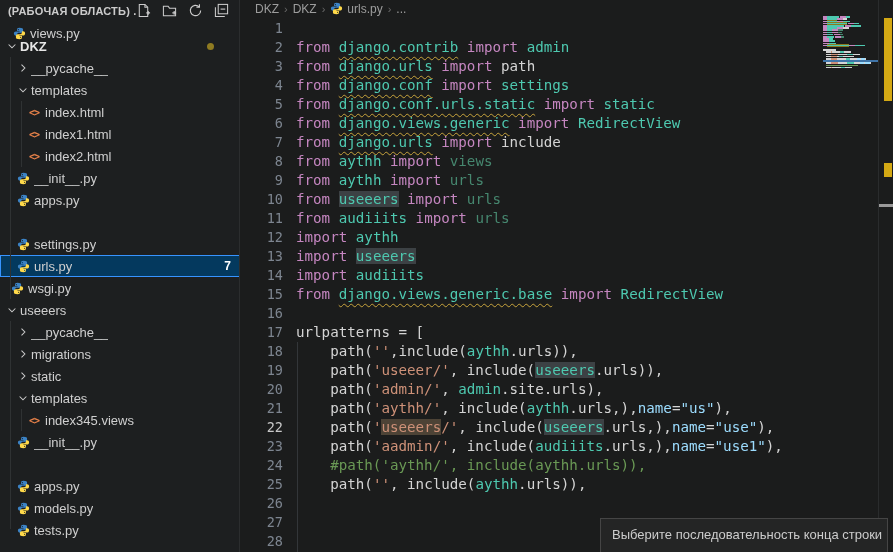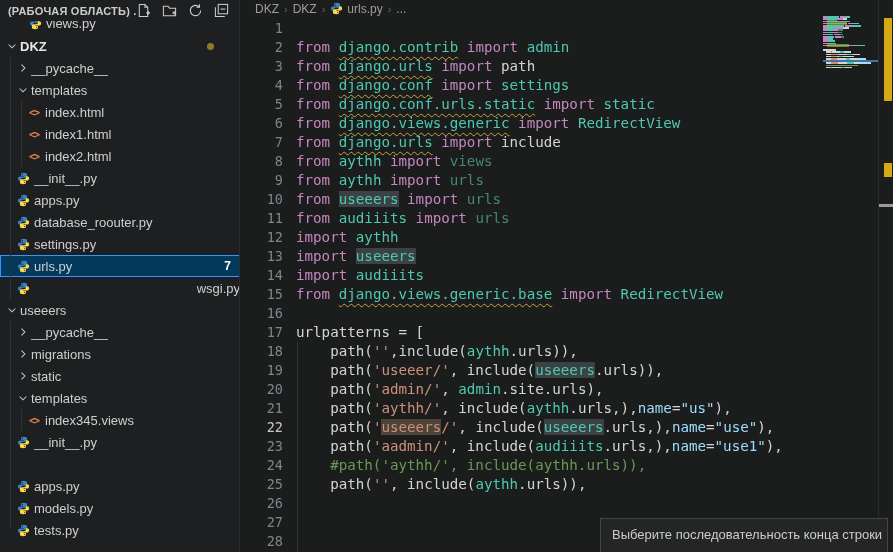--- a/index.html
+++ b/index.html
@@ -87,21 +87,21 @@
     background:#242525; border:1px solid #454545; color:#cccccc; font-size:13px;
     padding:8px 11px; z-index:9; white-space:nowrap; }
 </style>
 </head>
 <body>
 
 <div id="stage">
 
   <div class="sidebar">
     <div class="rows" id="explorer-rows">
-        <div class="row" style="top: 12px; padding-left: 27px;">
+        <div class="row" style="top: 22px; padding-left: 11px;">
           <span class="ficon">
             <svg width="13" height="13" viewBox="0 0 16 16">
               <path fill="#3b82c4" d="M7.9 1C5.6 1 5 2 5 3.1V5h3.1v.6H3.6C2.1 5.6 1.1 6.6 1.1 8.1s1 2.6 2.5 2.6H5V9.2C5 7.9 6 7.2 7.2 7.2h3.2c1.1 0 2-.9 2-2V3.1C12.4 2 11.3 1 7.9 1zM6.5 2.6a.66.66 0 1 1 0 1.3.66.66 0 0 1 0-1.3z"></path>
               <path fill="#ffd94a" d="M8.1 15c2.3 0 2.9-1 2.9-2.1V11H7.9v-.6h4.5c1.5 0 2.5-1 2.5-2.5s-1-2.6-2.5-2.6H11v1.5c0 1.3-1 2-2.2 2H5.6c-1.1 0-2 .9-2 2v2.1C3.6 14 4.7 15 8.1 15zm1.4-1.6a.66.66 0 1 1 0-1.3.66.66 0 0 1 0 1.3z"></path>
             </svg>
           </span>
           <span class="lbl">views.py</span>
         </div>
         <div class="row bold" style="top: 35px; padding-left: 4px;">
           <span class="twist">
@@ -157,49 +157,40 @@
         </div>
         <div class="row" style="top: 189px; padding-left: 15px;">
           <span class="ficon">
             <svg width="13" height="13" viewBox="0 0 16 16">
               <path fill="#3b82c4" d="M7.9 1C5.6 1 5 2 5 3.1V5h3.1v.6H3.6C2.1 5.6 1.1 6.6 1.1 8.1s1 2.6 2.5 2.6H5V9.2C5 7.9 6 7.2 7.2 7.2h3.2c1.1 0 2-.9 2-2V3.1C12.4 2 11.3 1 7.9 1zM6.5 2.6a.66.66 0 1 1 0 1.3.66.66 0 0 1 0-1.3z"></path>
               <path fill="#ffd94a" d="M8.1 15c2.3 0 2.9-1 2.9-2.1V11H7.9v-.6h4.5c1.5 0 2.5-1 2.5-2.5s-1-2.6-2.5-2.6H11v1.5c0 1.3-1 2-2.2 2H5.6c-1.1 0-2 .9-2 2v2.1C3.6 14 4.7 15 8.1 15zm1.4-1.6a.66.66 0 1 1 0-1.3.66.66 0 0 1 0 1.3z"></path>
             </svg>
           </span>
           <span class="lbl">apps.py</span>
         </div>
-        <div class="row" style="top: 211px; padding-left: 15px;">
-          <span class="ficon">
-            <svg width="13" height="13" viewBox="0 0 16 16">
-              <path fill="#3b82c4" d="M7.9 1C5.6 1 5 2 5 3.1V5h3.1v.6H3.6C2.1 5.6 1.1 6.6 1.1 8.1s1 2.6 2.5 2.6H5V9.2C5 7.9 6 7.2 7.2 7.2h3.2c1.1 0 2-.9 2-2V3.1C12.4 2 11.3 1 7.9 1zM6.5 2.6a.66.66 0 1 1 0 1.3.66.66 0 0 1 0-1.3z"></path>
-              <path fill="#ffd94a" d="M8.1 15c2.3 0 2.9-1 2.9-2.1V11H7.9v-.6h4.5c1.5 0 2.5-1 2.5-2.5s-1-2.6-2.5-2.6H11v1.5c0 1.3-1 2-2.2 2H5.6c-1.1 0-2 .9-2 2v2.1C3.6 14 4.7 15 8.1 15zm1.4-1.6a.66.66 0 1 1 0-1.3.66.66 0 0 1 0 1.3z"></path>
-            </svg>
-          </span>
-          <span class="lbl">database_roouter.py</span>
-        </div>
         <div class="row" style="top: 233px; padding-left: 15px;">
           <span class="ficon">
             <svg width="13" height="13" viewBox="0 0 16 16">
               <path fill="#3b82c4" d="M7.9 1C5.6 1 5 2 5 3.1V5h3.1v.6H3.6C2.1 5.6 1.1 6.6 1.1 8.1s1 2.6 2.5 2.6H5V9.2C5 7.9 6 7.2 7.2 7.2h3.2c1.1 0 2-.9 2-2V3.1C12.4 2 11.3 1 7.9 1zM6.5 2.6a.66.66 0 1 1 0 1.3.66.66 0 0 1 0-1.3z"></path>
               <path fill="#ffd94a" d="M8.1 15c2.3 0 2.9-1 2.9-2.1V11H7.9v-.6h4.5c1.5 0 2.5-1 2.5-2.5s-1-2.6-2.5-2.6H11v1.5c0 1.3-1 2-2.2 2H5.6c-1.1 0-2 .9-2 2v2.1C3.6 14 4.7 15 8.1 15zm1.4-1.6a.66.66 0 1 1 0-1.3.66.66 0 0 1 0 1.3z"></path>
             </svg>
           </span>
           <span class="lbl">settings.py</span>
         </div>
         <div class="row sel" style="top: 255px; padding-left: 15px;">
           <span class="ficon">
             <svg width="13" height="13" viewBox="0 0 16 16">
               <path fill="#3b82c4" d="M7.9 1C5.6 1 5 2 5 3.1V5h3.1v.6H3.6C2.1 5.6 1.1 6.6 1.1 8.1s1 2.6 2.5 2.6H5V9.2C5 7.9 6 7.2 7.2 7.2h3.2c1.1 0 2-.9 2-2V3.1C12.4 2 11.3 1 7.9 1zM6.5 2.6a.66.66 0 1 1 0 1.3.66.66 0 0 1 0-1.3z"></path>
               <path fill="#ffd94a" d="M8.1 15c2.3 0 2.9-1 2.9-2.1V11H7.9v-.6h4.5c1.5 0 2.5-1 2.5-2.5s-1-2.6-2.5-2.6H11v1.5c0 1.3-1 2-2.2 2H5.6c-1.1 0-2 .9-2 2v2.1C3.6 14 4.7 15 8.1 15zm1.4-1.6a.66.66 0 1 1 0-1.3.66.66 0 0 1 0 1.3z"></path>
             </svg>
           </span>
           <span class="lbl">urls.py</span>
           <span class="badge">7</span>
         </div>
-        <div class="row" style="top: 277px; padding-left: 15px; justify-content: space-between;">
+        <div class="row" style="top: 277px; padding-left: 9px;">
           <span class="ficon">
             <svg width="13" height="13" viewBox="0 0 16 16">
               <path fill="#3b82c4" d="M7.9 1C5.6 1 5 2 5 3.1V5h3.1v.6H3.6C2.1 5.6 1.1 6.6 1.1 8.1s1 2.6 2.5 2.6H5V9.2C5 7.9 6 7.2 7.2 7.2h3.2c1.1 0 2-.9 2-2V3.1C12.4 2 11.3 1 7.9 1zM6.5 2.6a.66.66 0 1 1 0 1.3.66.66 0 0 1 0-1.3z"></path>
               <path fill="#ffd94a" d="M8.1 15c2.3 0 2.9-1 2.9-2.1V11H7.9v-.6h4.5c1.5 0 2.5-1 2.5-2.5s-1-2.6-2.5-2.6H11v1.5c0 1.3-1 2-2.2 2H5.6c-1.1 0-2 .9-2 2v2.1C3.6 14 4.7 15 8.1 15zm1.4-1.6a.66.66 0 1 1 0-1.3.66.66 0 0 1 0 1.3z"></path>
             </svg>
           </span>
           <span class="lbl">wsgi.py</span>
         </div>
         <div class="row" style="top: 299px; padding-left: 4px;">
           <span class="twist">

